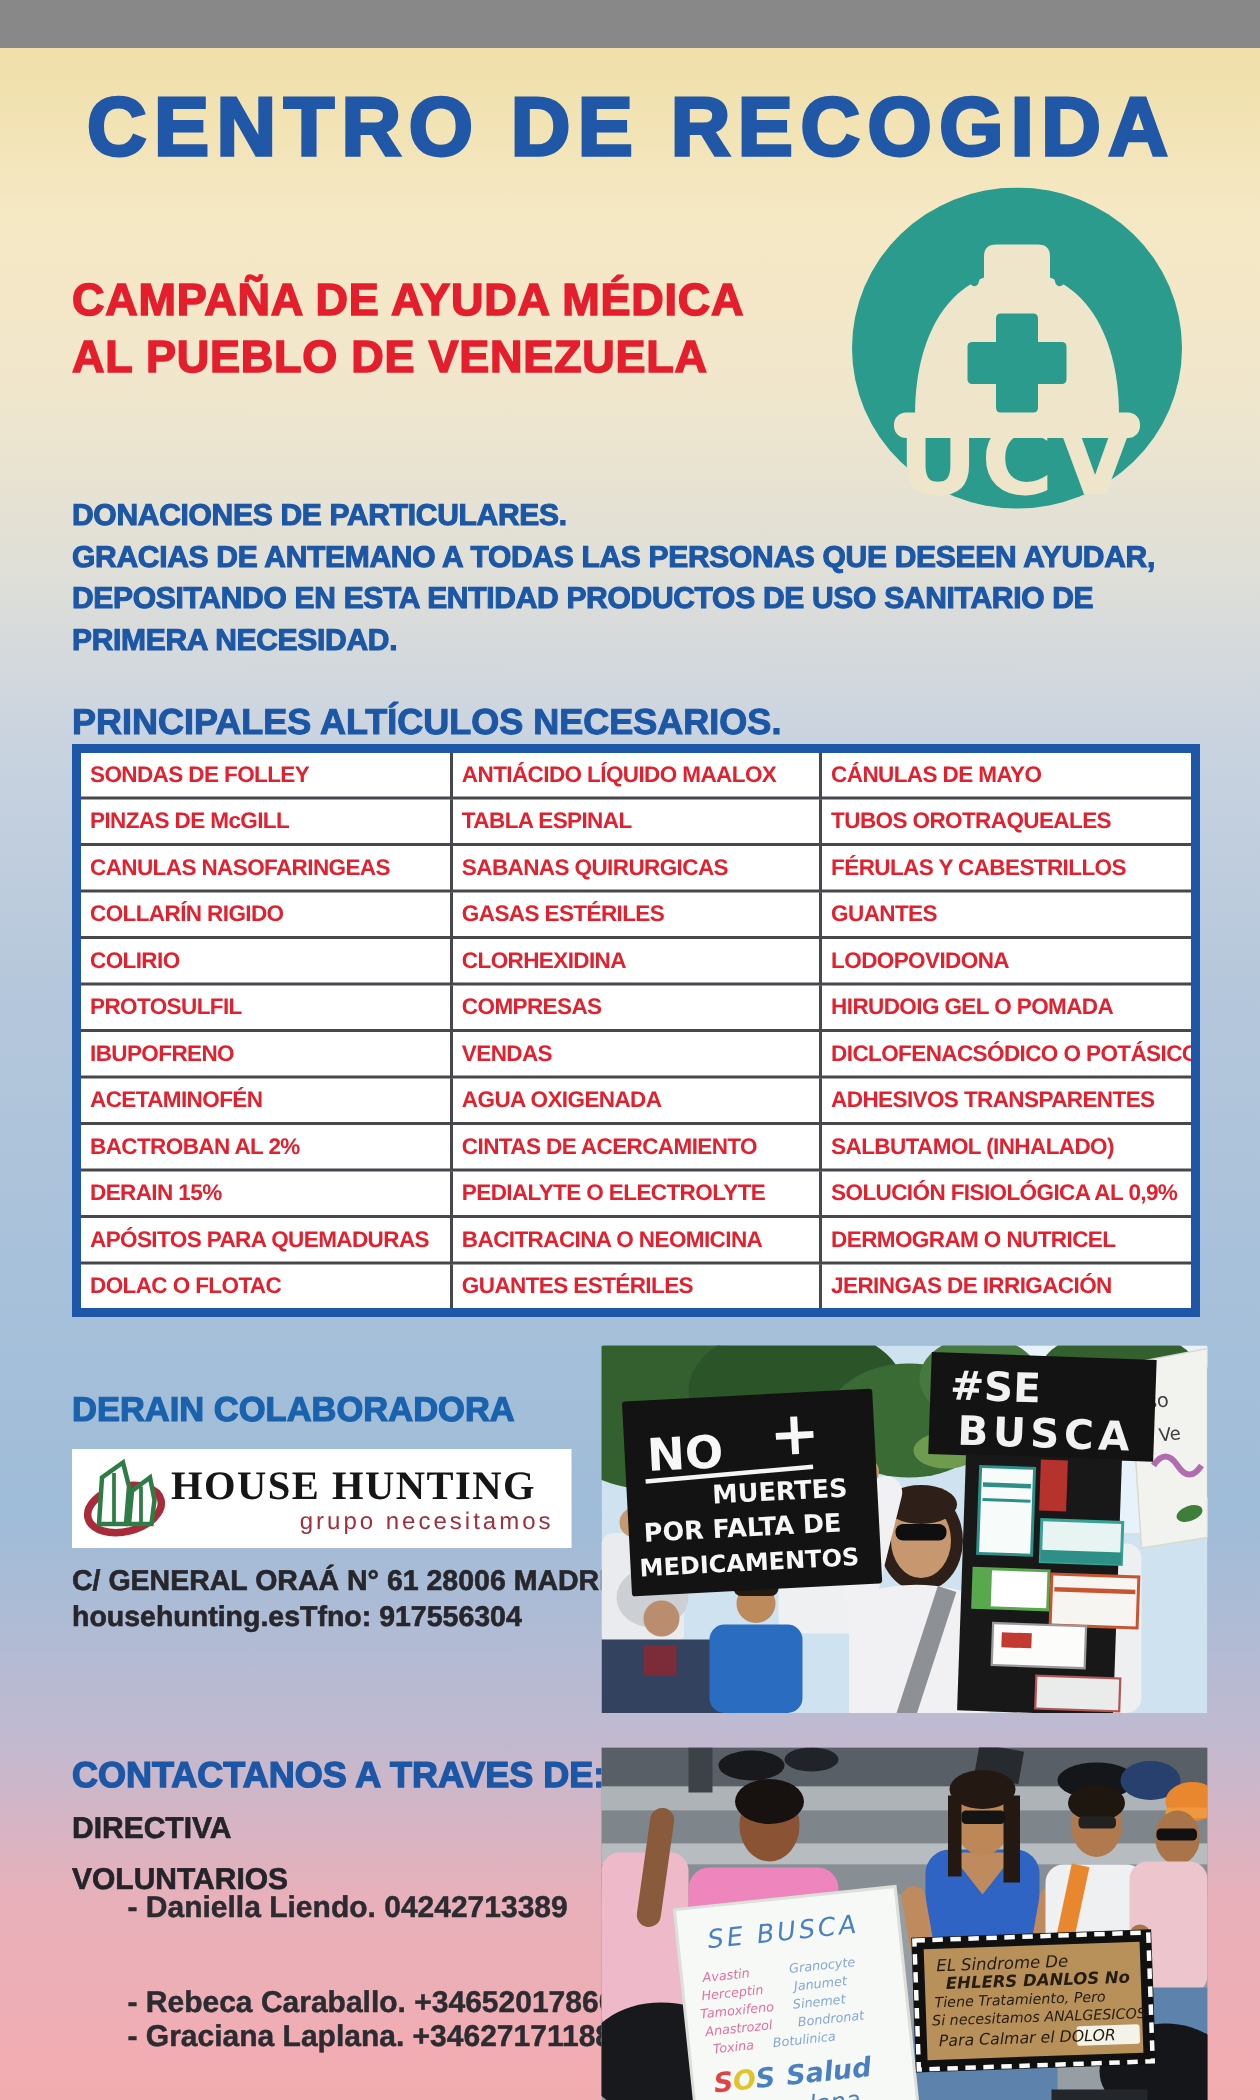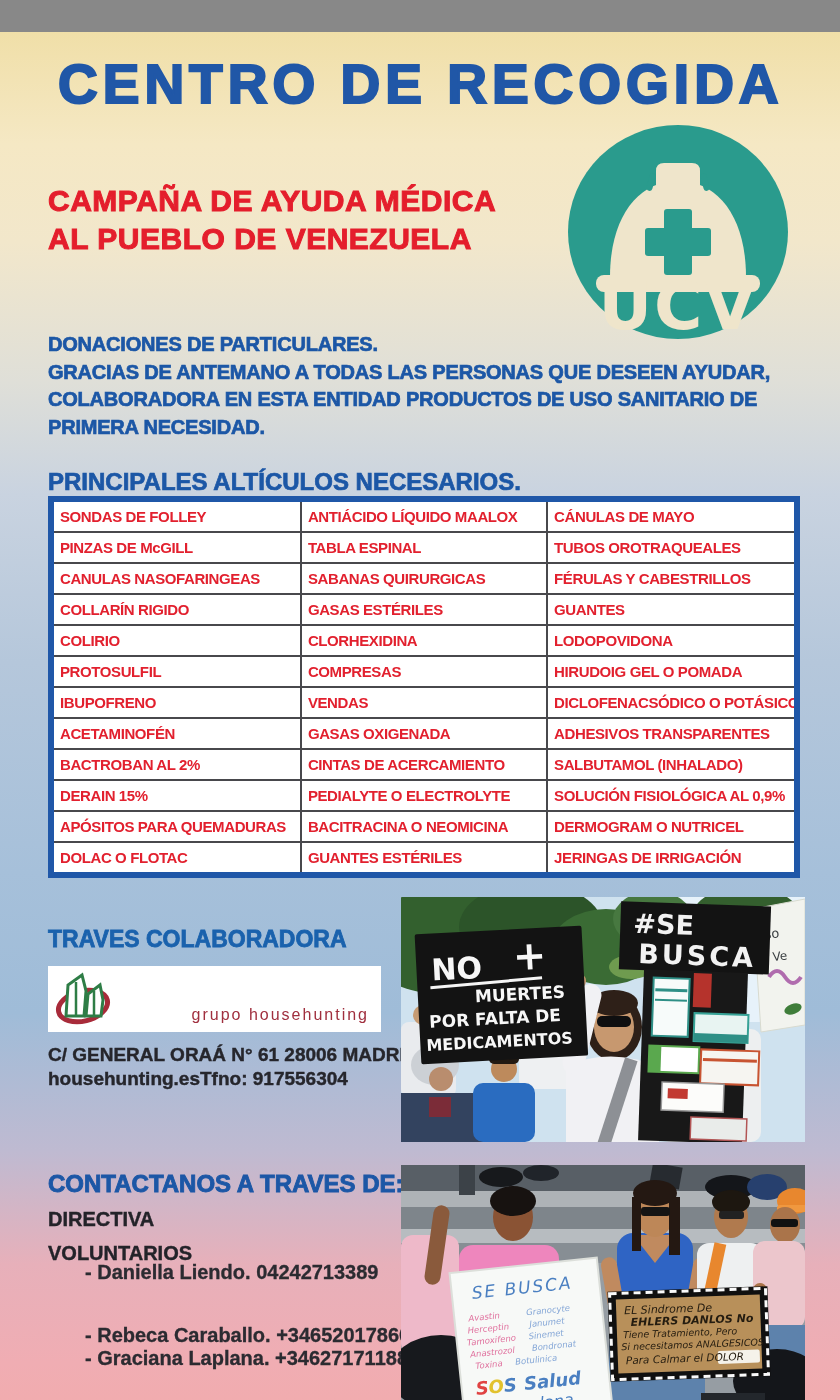--- a/index.html
+++ b/index.html
@@ -85,21 +85,21 @@
         <rect x="96" y="84" width="28" height="66" rx="3" fill="#2a9b8d"></rect>
         <rect x="77" y="103" width="66" height="28" rx="3" fill="#2a9b8d"></rect>
       </g>
       <text x="110" y="204" text-anchor="middle" font-size="66" font-weight="bold" fill="#efe5cb" letter-spacing="2">UCV</text>
     </svg>
   </div>
 
   <div class="abs intro">
     <div>DONACIONES DE PARTICULARES.</div>
     <div>GRACIAS DE ANTEMANO A TODAS LAS PERSONAS QUE DESEEN AYUDAR,</div>
-    <div>COLABORADORA EN ESTA ENTIDAD PRODUCTOS DE USO SANITARIO  DE</div>
+    <div>DEPOSITANDO EN ESTA ENTIDAD PRODUCTOS DE USO SANITARIO  DE</div>
     <div>PRIMERA NECESIDAD.</div>
   </div>
 
   <div class="abs supplies-heading">PRINCIPALES ALTÍCULOS NECESARIOS.</div>
 
   <table class="supplies-table">
     <colgroup>
         <col class="col-a">
         <col class="col-b">
         <col class="col-c">
@@ -135,21 +135,21 @@
           <td>COMPRESAS</td>
           <td>HIRUDOIG GEL O POMADA</td>
         </tr>
         <tr>
           <td>IBUPOFRENO</td>
           <td>VENDAS</td>
           <td>DICLOFENACSÓDICO O POTÁSICO</td>
         </tr>
         <tr>
           <td>ACETAMINOFÉN</td>
-          <td>GASAS OXIGENADA</td>
+          <td>AGUA OXIGENADA</td>
           <td>ADHESIVOS TRANSPARENTES</td>
         </tr>
         <tr>
           <td>BACTROBAN AL 2%</td>
           <td>CINTAS DE ACERCAMIENTO</td>
           <td>SALBUTAMOL (INHALADO)</td>
         </tr>
         <tr>
           <td>DERAIN 15%</td>
           <td>PEDIALYTE O ELECTROLYTE</td>
@@ -161,31 +161,32 @@
           <td>DERMOGRAM O NUTRICEL</td>
         </tr>
         <tr>
           <td>DOLAC O FLOTAC</td>
           <td>GUANTES ESTÉRILES</td>
           <td>JERINGAS DE IRRIGACIÓN</td>
         </tr>
       </tbody>
   </table>
 
-  <div class="abs collab-heading">TRAVES COLABORADORA</div>
+  <div class="abs collab-heading">DERAIN COLABORADORA</div>
 
   <div class="abs logo-box">
     <svg class="hh-icon" viewBox="0 0 58 58">
       <ellipse cx="29" cy="36" rx="25" ry="15" fill="none" stroke="#a82b3a" stroke-width="5" transform="rotate(-14 29 36)"></ellipse>
       <polygon points="12,46 14,15 28,5 32,21 30,46" fill="#fff" stroke="#2e7d46" stroke-width="3"></polygon>
       <line x1="22" y1="12" x2="22" y2="46" stroke="#2e7d46" stroke-width="2.5"></line>
       <polygon points="32,46 34,24 46,15 49,30 47,46" fill="#fff" stroke="#2e7d46" stroke-width="3"></polygon>
       <line x1="40" y1="21" x2="40" y2="46" stroke="#2e7d46" stroke-width="2.5"></line>
     </svg>
-    <div class="hh-tagline">grupo househunting</div>
+    <div class="hh-name">HOUSE HUNTING</div>
+    <div class="hh-tagline">grupo necesitamos</div>
   </div>
 
   <div class="abs address-line">C/ GENERAL ORAÁ N° 61 28006 MADRID</div>
   <div class="abs web-phone">
     <span>househunting.es</span>
     <span>Tfno: 917556304</span>
   </div>
 
   <div class="abs contact-heading">CONTACTANOS A TRAVES DE:</div>
   <div class="abs group-label" style="top:1176px">DIRECTIVA</div>

